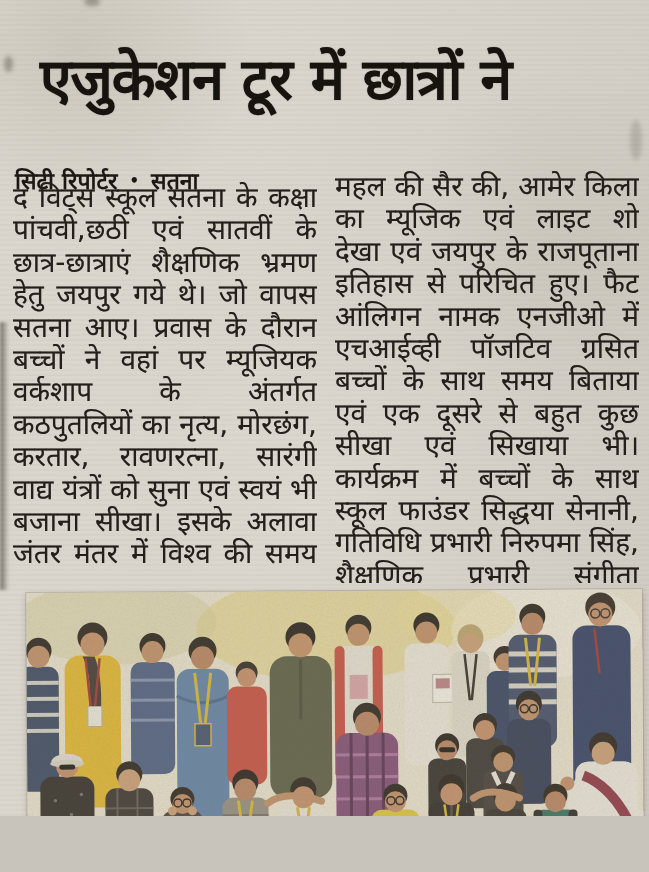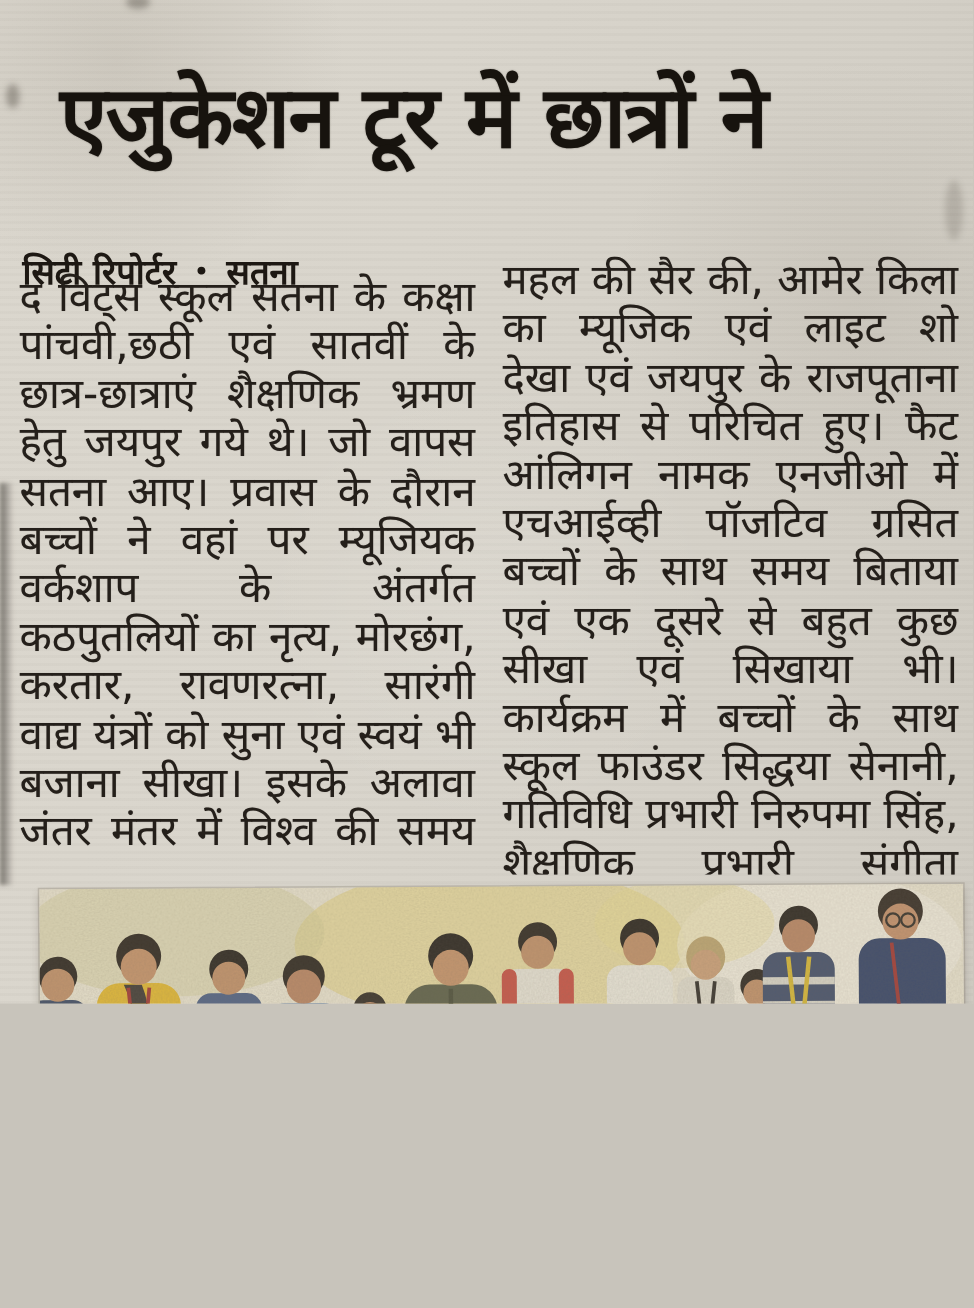--- a/index.html
+++ b/index.html
@@ -2,21 +2,21 @@
 <html><head>
 <meta charset="utf-8">
 <style>
   html,body{margin:0;padding:0;}
   body{
     width:649px;height:872px;overflow:hidden;
     background:#c8c4bb;
     font-family:"DejaVu Sans","Liberation Sans",sans-serif;
   }
   .page{
-    position:relative;width:649px;height:669px;
+    position:relative;width:649px;height:816px;
     background:linear-gradient(100deg,#dbd7ce 0%,#d9d5cc 40%,#d4d0c7 78%,#cfcbc2 100%);
     overflow:hidden;
   }
   
   .page::before{
     content:"";position:absolute;inset:0;pointer-events:none;
     background:
       radial-gradient(circle at 12% 6%, rgba(120,110,95,.14), transparent 18%),
       radial-gradient(circle at 88% 30%, rgba(120,110,95,.10), transparent 22%),
       radial-gradient(circle at 50% 60%, rgba(255,255,250,.10), transparent 30%),

